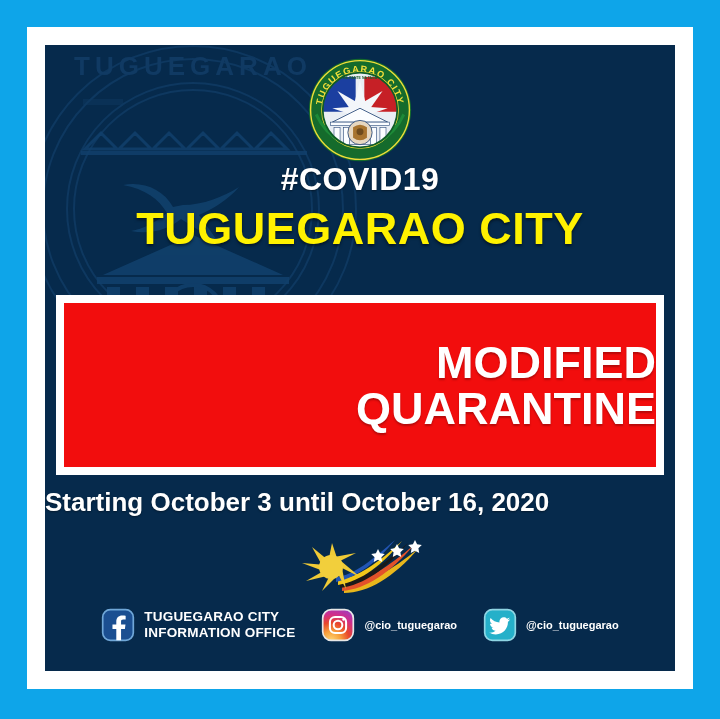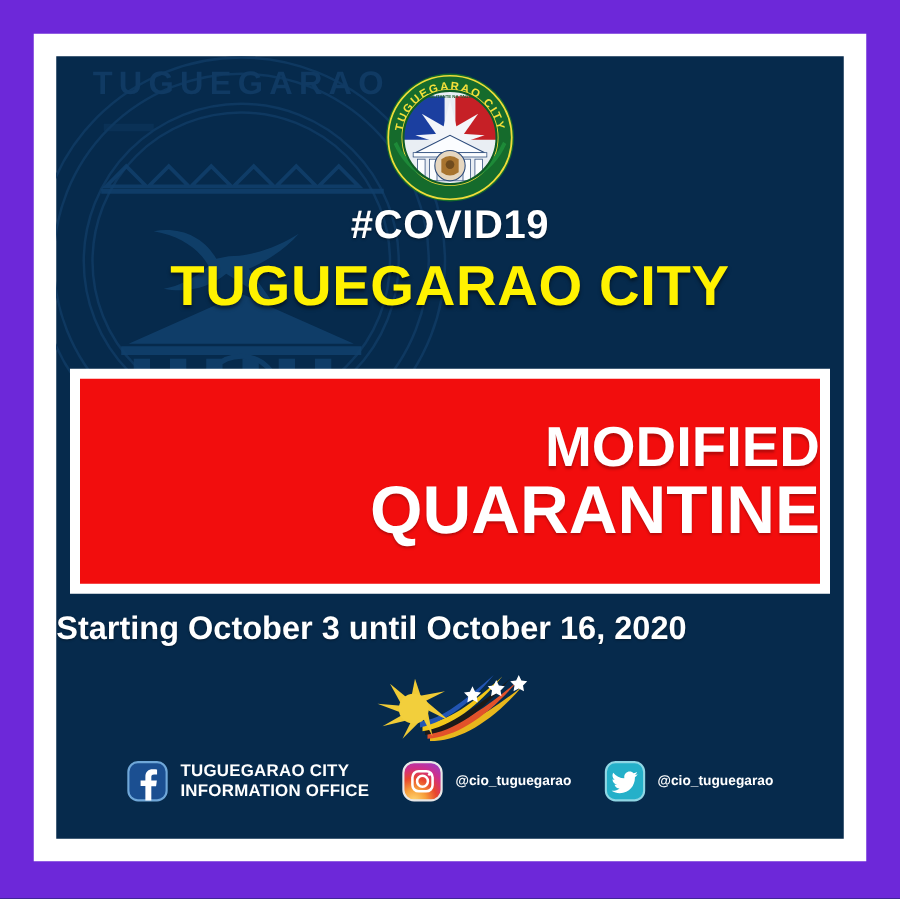--- a/index.html
+++ b/index.html
@@ -12,21 +12,21 @@
     overflow: hidden;
     font-family: "Liberation Sans", sans-serif;
     background: #0b2440;
   }
 
   
   .poster {
     position: relative;
     width: 720px;
     height: 719px;
-    background: #6d28d9;
+    background: #0ea5e9;
     box-sizing: border-box;
   }
 
   
   .frame {
     position: absolute;
     left: 27px;
     top: 27px;
     width: 666px;
     height: 662px;
@@ -133,21 +133,21 @@
   }
   .banner-line {
     color: #ffffff;
     font-weight: bold;
     line-height: 1.0;
     white-space: nowrap;
     text-shadow: 0 2px 2px rgba(0,0,0,.25);
   }
   .bl1 { font-size: 45px; margin-bottom: 1px; }
   .bl2 { font-size: 41px; margin-bottom: 1px; letter-spacing: -0.3px;}
-  .bl3 { font-size: 54px; }
+  .bl3 { font-size: 45px; }
 
   
   .dates {
     position: absolute;
     left: 0;
     right: 0;
     top: 442px;
     color: #ffffff;
     font-size: 26px;
     font-weight: bold;

